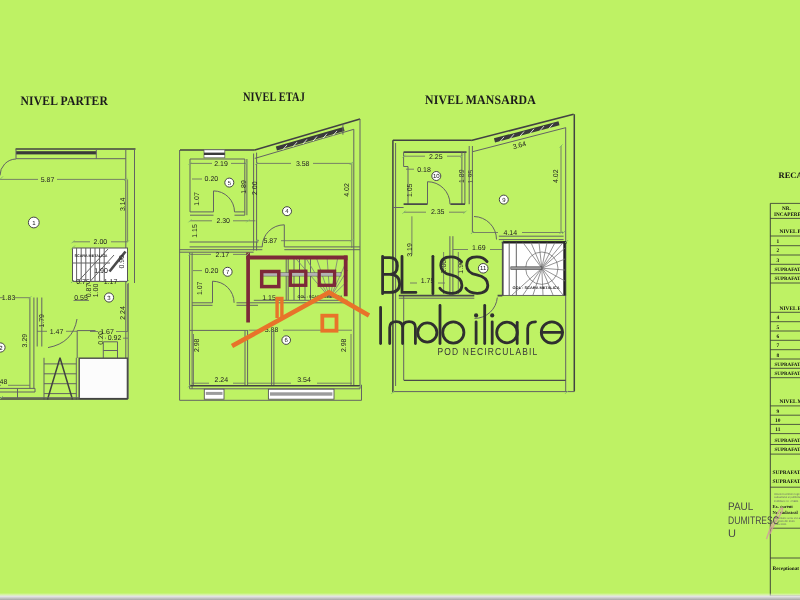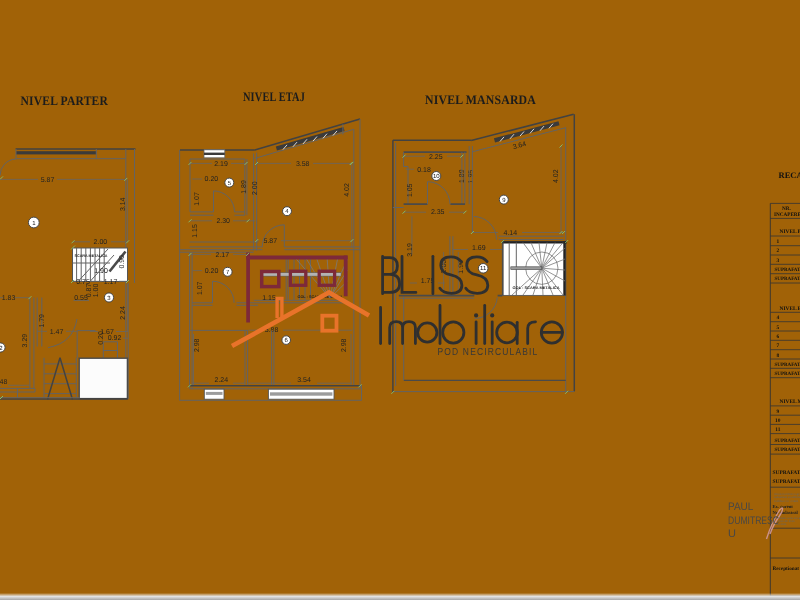--- a/index.html
+++ b/index.html
@@ -1,16 +1,16 @@
 <!DOCTYPE html>
 <html><head>
 <meta charset="utf-8">
 <style>
 html,body{margin:0;padding:0;background:#fff;}
-#pg{position:relative;width:800px;height:600px;overflow:hidden;background:#a16207;}
+#pg{position:relative;width:800px;height:600px;overflow:hidden;background:#bef264;}
 svg{display:block;}text{text-rendering:geometricPrecision;}
 .wl{stroke:#636363;stroke-width:1;fill:none;}
 .wl2{stroke:#424242;stroke-width:1.5;fill:none;}
 .dl{stroke:#666;stroke-width:0.8;fill:none;}
 .dt{font-family:"Liberation Sans",sans-serif;font-size:7px;fill:#222;text-anchor:middle;}
 .cir{stroke:#444;stroke-width:1;fill:#fff;}
 .cn{font-family:"Liberation Sans",sans-serif;font-size:6px;fill:#111;text-anchor:middle;}
 .gt{stroke:#86bb6a;stroke-width:1;fill:none;}
 .ttl{font-family:"Liberation Serif",serif;font-weight:bold;font-size:13px;fill:#1c1c1c;letter-spacing:.2px;}
 .tb{font-family:"Liberation Serif",serif;font-weight:bold;fill:#111;}

